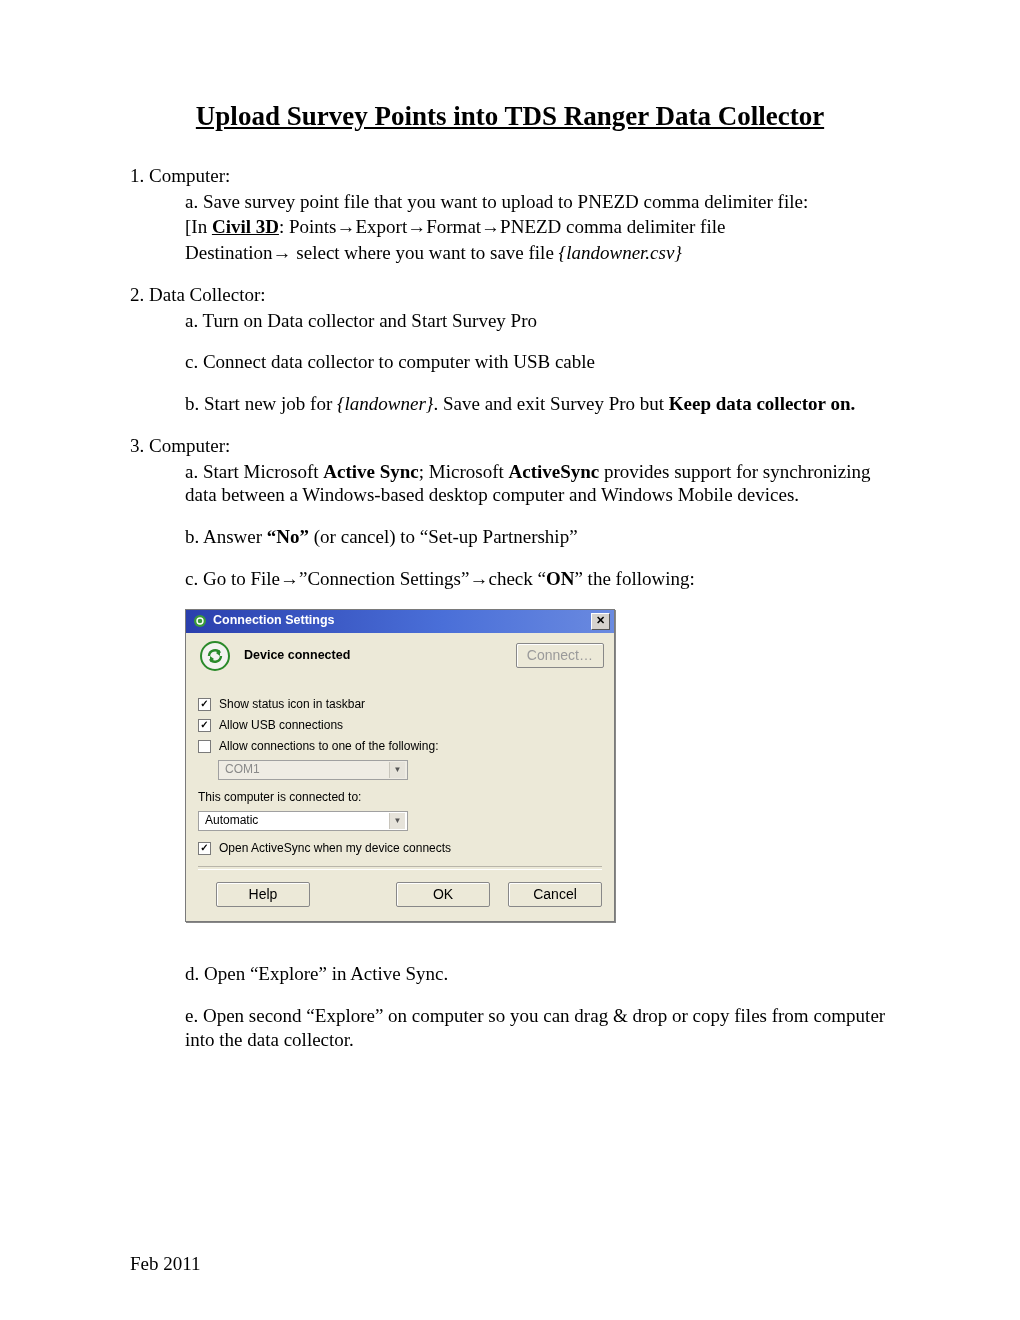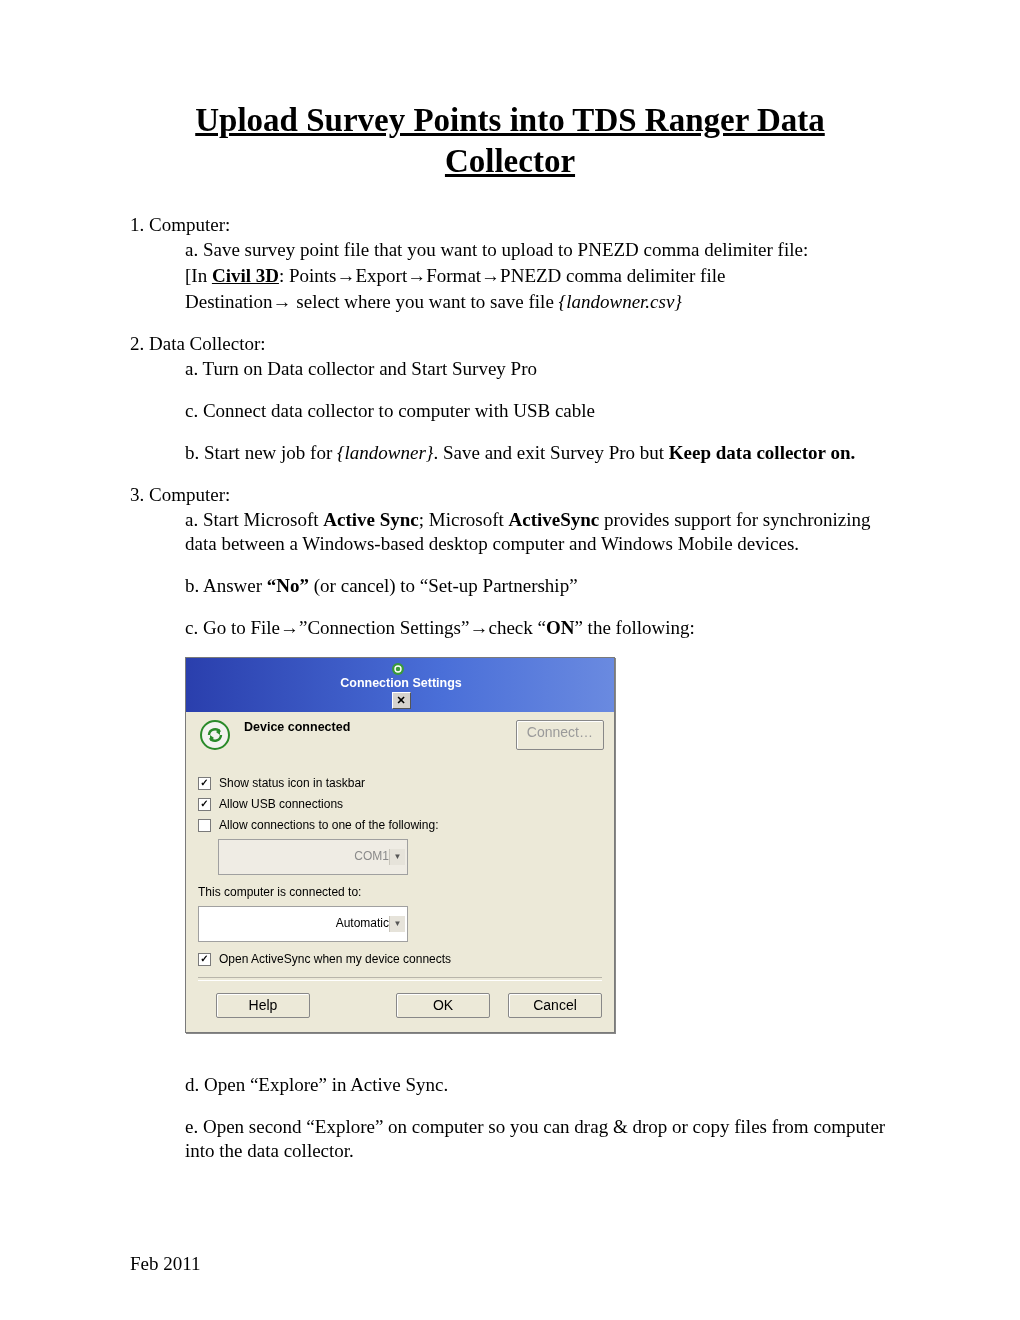--- a/index.html
+++ b/index.html
@@ -11,21 +11,21 @@
     line-height: 1.25;
   }
   .page {
     width: 1020px;
     min-height: 1320px;
     padding: 100px 130px 40px 130px;
     box-sizing: border-box;
     position: relative;
   }
   h1.title {
-    font-size: 33px;
+    font-size: 27px;
     font-weight: bold;
     text-decoration: underline;
     text-align: center;
     margin: 0 0 30px 0;
   }
   .section-head {
     font-weight: normal;
     margin-top: 18px;
   }
   .indent {
@@ -57,21 +57,20 @@
     box-shadow: 1px 1px 0 #888;
   }
   .titlebar {
     background: linear-gradient(90deg, #2a3fad 0%, #4a6fd8 60%, #6a8ae0 100%);
     color: #fff;
     display: flex;
     align-items: center;
     padding: 3px 4px 3px 6px;
     font-weight: bold;
     font-size: 12.5px;
-    flex-direction: column;
   }
   .titlebar .ticon {
     width: 15px; height: 15px;
     margin-right: 6px;
     display: inline-flex;
     align-items: center;
     justify-content: center;
   }
   .titlebar .spacer { flex: 1; }
   .titlebar .close {
@@ -83,20 +82,21 @@
     display: flex;
     align-items: center;
     justify-content: center;
     font-weight: bold;
     font-size: 11px;
     color: #000;
     cursor: default;
   }
   .status-row {
     display: flex;
+    align-items: center;
     padding: 8px 10px 14px 14px;
   }
   .status-icon {
     width: 30px; height: 30px;
     border-radius: 50%;
     border: 2px solid #2a8a2a;
     background: #f3f3f0;
     position: relative;
     box-sizing: border-box;
   }
@@ -137,24 +137,24 @@
     justify-content: center;
     margin-right: 8px;
     box-sizing: border-box;
     font-size: 10px;
     line-height: 1;
   }
   .checkbox.checked::after { content: "✓"; font-weight: bold; }
   .select {
     border: 1px solid #a0a0a0;
     background: #fff;
-    height: 36px;
-    display: flex;
-    align-items: center;
-    justify-content: flex-end;
+    height: 20px;
+    display: flex;
+    align-items: center;
+    justify-content: space-between;
     padding: 0 2px 0 6px;
     box-sizing: border-box;
     font-size: 12px;
   }
   .select.disabled {
     background: #efece4;
     color: #8a8a8a;
   }
   .select .caret {
     width: 15px; height: 16px;

